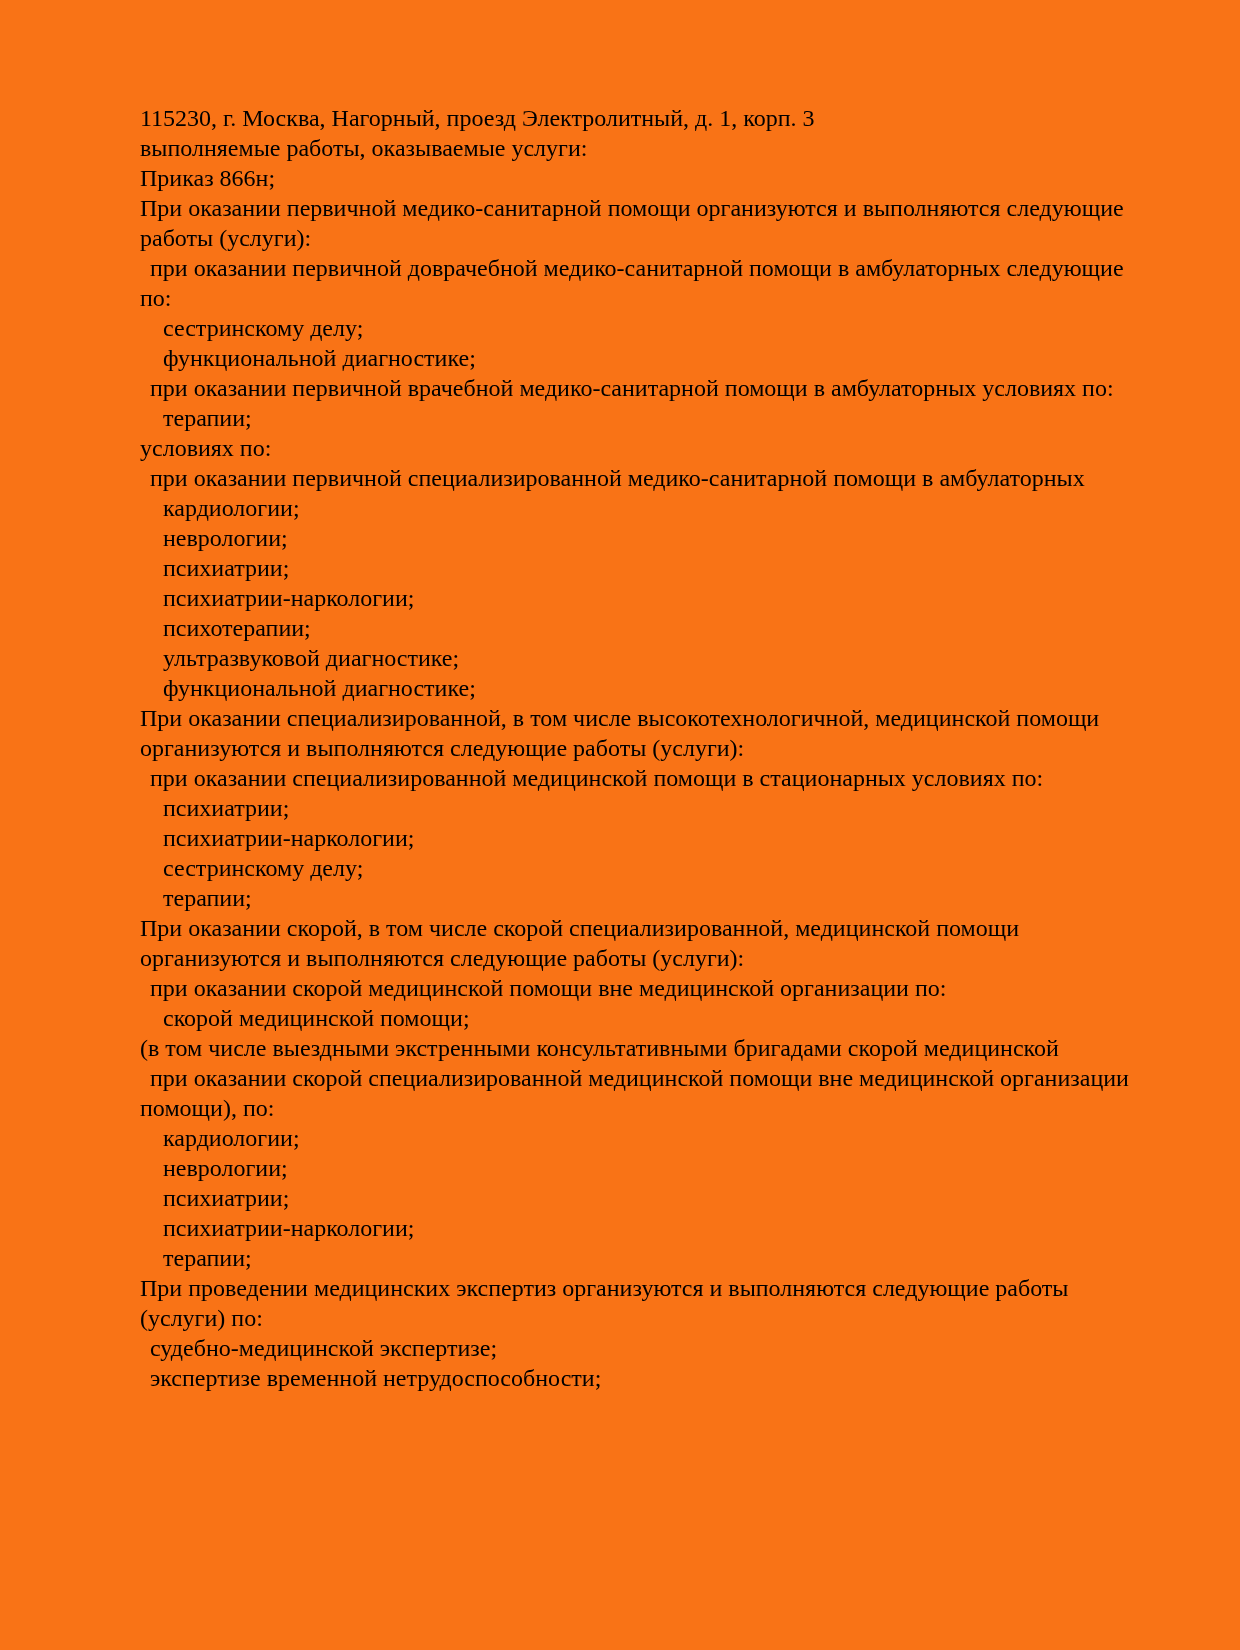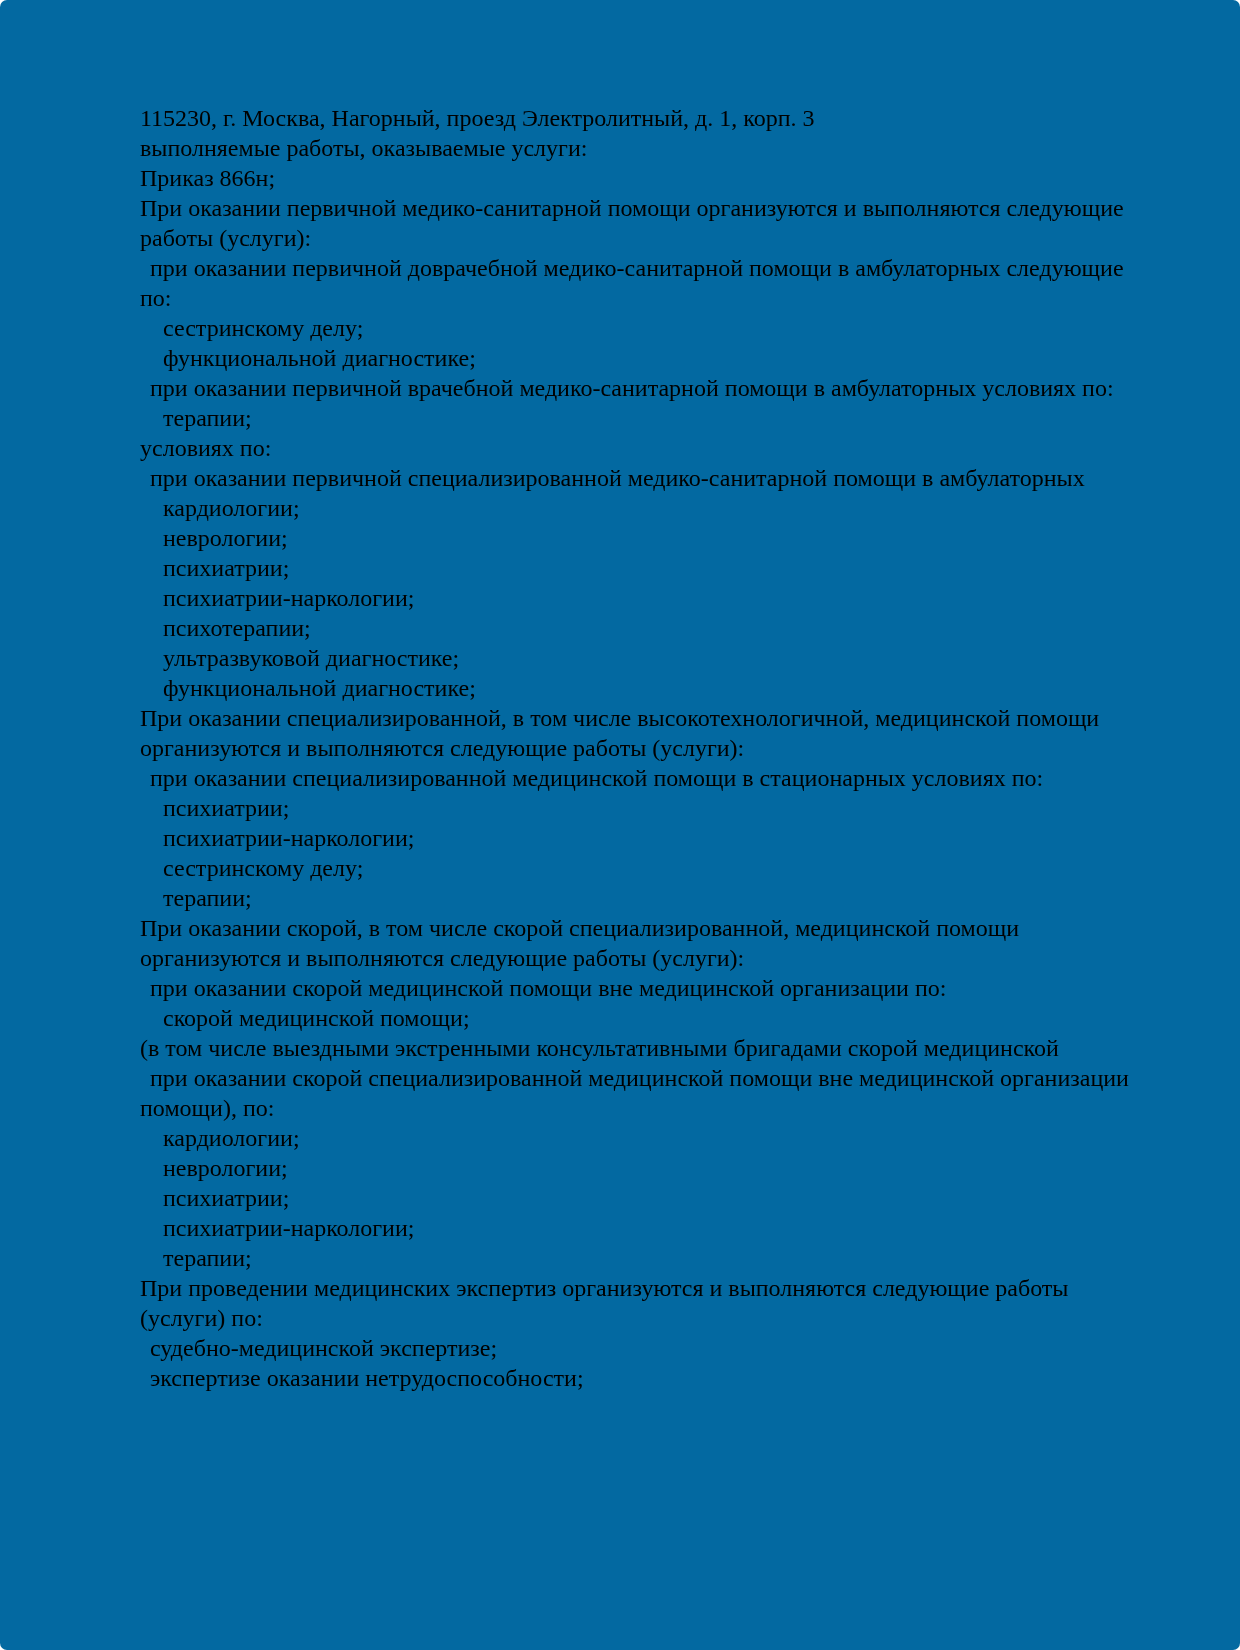--- a/index.html
+++ b/index.html
@@ -23,21 +23,21 @@
     text-align: left;
   }
   .line { white-space: pre; }
   .indent-0 { padding-left: 0; }
   .indent-1 { padding-left: 10px; }
   .indent-2 { padding-left: 23px; }
 </style>
 </head>
 <body>
 
-<div class="page" style="background: #0369a1; color: rgb(0, 0, 0); border-radius: 7px;">
+<div class="page" style="background: #f97316; color: rgb(0, 0, 0);">
   <div class="text-block">
       <div class="line indent-0">115230, г. Москва, Нагорный, проезд Электролитный, д. 1, корп. 3</div>
       <div class="line indent-0">выполняемые работы, оказываемые услуги:</div>
       <div class="line indent-0">Приказ 866н;</div>
       <div class="line indent-0">При оказании первичной медико-санитарной помощи организуются и выполняются следующие</div>
       <div class="line indent-0">работы (услуги):</div>
       <div class="line indent-1">при оказании первичной доврачебной медико-санитарной помощи в амбулаторных следующие</div>
       <div class="line indent-0">по:</div>
       <div class="line indent-2">сестринскому делу;</div>
       <div class="line indent-2">функциональной диагностике;</div>
@@ -67,15 +67,15 @@
       <div class="line indent-1">при оказании скорой специализированной медицинской помощи вне медицинской организации</div>
       <div class="line indent-0">помощи), по:</div>
       <div class="line indent-2">кардиологии;</div>
       <div class="line indent-2">неврологии;</div>
       <div class="line indent-2">психиатрии;</div>
       <div class="line indent-2">психиатрии-наркологии;</div>
       <div class="line indent-2">терапии;</div>
       <div class="line indent-0">При проведении медицинских экспертиз организуются и выполняются следующие работы</div>
       <div class="line indent-0">(услуги) по:</div>
       <div class="line indent-1">судебно-медицинской экспертизе;</div>
-      <div class="line indent-1">экспертизе оказании нетрудоспособности;</div>
+      <div class="line indent-1">экспертизе временной нетрудоспособности;</div>
     </div>
 </div>
 
 </body></html>

